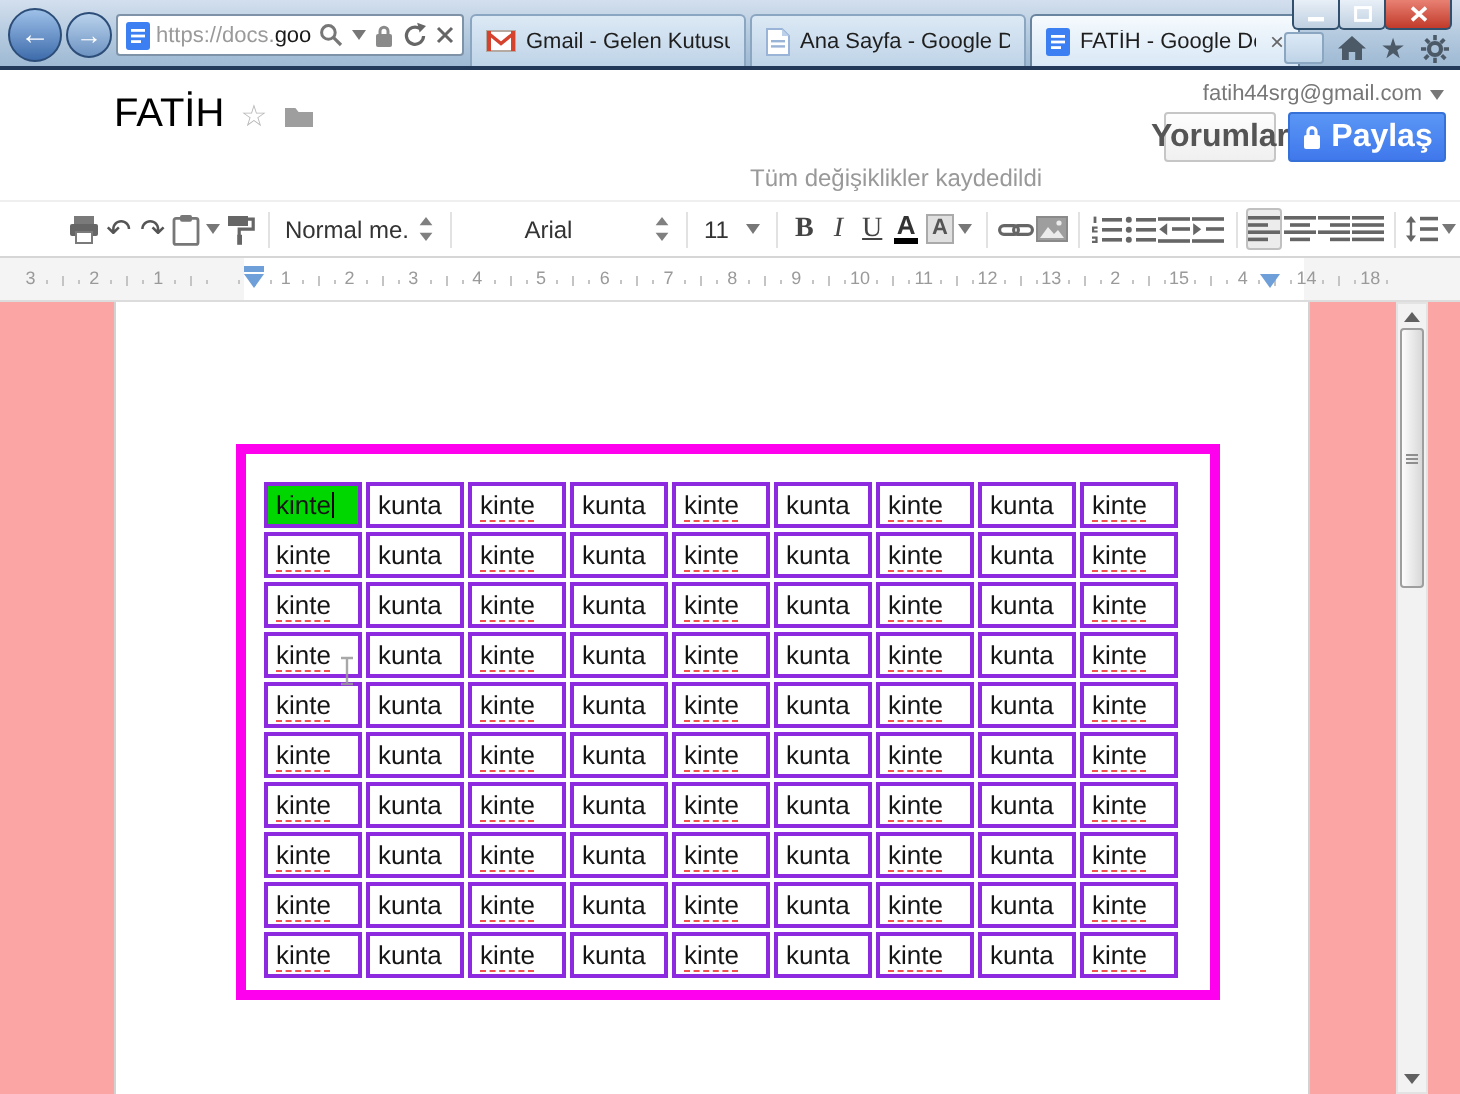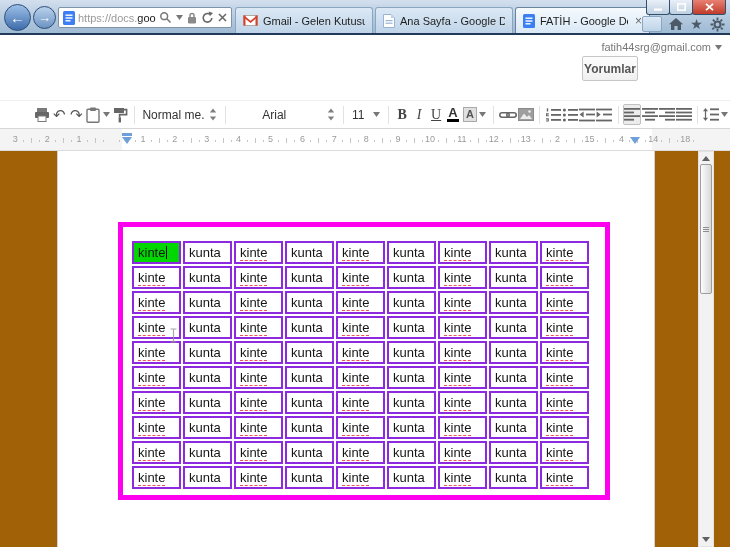--- a/index.html
+++ b/index.html
@@ -35,21 +35,21 @@
   .newtab { width:20px; height:16px; background:linear-gradient(#dce9f5,#bfd4e8); border:1px solid #8ba6c1; border-radius:2px; }
   .qi { width:17px; height:16px; display:flex; align-items:center; justify-content:center; color:#4c5a68; font-size:14px; }
 
   
   .docheader { position:absolute; left:0; top:35px; width:730px; height:65px; background:#fff; }
   .doc-title-row { position:absolute; left:57px; top:11px; display:flex; align-items:center; gap:8px; }
   .doc-title { font-size:20px; color:#000; }
   .doc-star { color:#b8b8b8; font-size:15px; }
   .account { position:absolute; right:8px; top:6px; font-size:11px; color:#777; display:flex; align-items:center; gap:4px; }
   .btn { position:absolute; height:25px; display:flex; align-items:center; justify-content:center;
-    font-size:12px; font-weight:bold; border-radius:2px; }
+    font-size:16px; font-weight:bold; border-radius:2px; }
   .btn.yorumlar { left:582px; top:21px; width:56px; color:#555;
     background:linear-gradient(#fdfdfd,#f0f0f0); border:1px solid #c6c6c6; }
   .btn.paylas { left:644px; top:21px; width:79px; color:#fff; gap:5px;
     background:linear-gradient(#5a96f5,#4078ec); border:1px solid #3571d6; }
   .menus { position:absolute; left:37px; top:45px; display:flex; gap:17px; font-size:13px; color:#333; }
   .menus span { cursor:default; }
   .saved { position:absolute; left:375px; top:47px; font-size:12px; color:#999; }
 
   
   .toolbar { position:absolute; left:0; top:100px; width:730px; height:29px; background:#fff;
@@ -73,21 +73,21 @@
     border-bottom:1px solid #dcdcdc; overflow:hidden; }
   .ruler .white { position:absolute; top:0; bottom:0; background:#fff; }
   .ruler .num { position:absolute; top:5px; font-size:9px; color:#9a9a9a; transform:translateX(-50%); }
   .ruler .tickq { position:absolute; top:11px; width:1px; height:2px; background:#c4c4c4; }
   .ruler .tickh { position:absolute; top:9px; width:1px; height:5px; background:#c4c4c4; }
   .marker { position:absolute; width:0; height:0; border-left:5px solid transparent; border-right:5px solid transparent;
     border-top:7px solid #6f9fd9; top:8px; transform:translateX(-50%); }
   .marker .fbar { position:absolute; left:-5px; top:-11px; width:10px; height:3px; background:#6f9fd9; }
 
   
-  .docarea { position:absolute; left:0; top:151px; width:730px; height:396px; background:#a16207; }
+  .docarea { position:absolute; left:0; top:151px; width:730px; height:396px; background:#fca5a5; }
   .page { position:absolute; left:57px; top:0; width:598px; height:396px; background:#fff;
     border-left:1px solid #d2d2d2; border-right:1px solid #d2d2d2; }
   .dtable { position:absolute; left:60px; top:71px; width:492px; height:278px; border:5px solid #ff00ee; background:#fff; }
   .grid { margin:14px 0 0 9px; display:grid; grid-template-columns:repeat(9,49px); grid-auto-rows:23px; gap:2px; }
   .cell { border:2px solid #8d2ae0; background:#fff; display:flex; align-items:center; padding-left:4px;
     font-size:13px; color:#151515; overflow:hidden; }
   .cell.sel { background:#00d600; }
   .word.miss { border-bottom:1px dashed #f0524f; }
   .tcursor { display:inline-block; width:1px; height:13px; background:#000; margin-left:1px; }
   .ibeam { position:absolute; left:111px; top:177px; opacity:.85; }
@@ -230,29 +230,48 @@
             <svg width="15" height="15" viewBox="0 0 15 15" style="display:block">
               <path d="M6.6 0.5h1.8v2.6h-1.8zM6.6 11.9h1.8v2.6h-1.8zM0.5 6.6h2.6v1.8h-2.6zM11.9 6.6h2.6v1.8h-2.6zM2.2 3.3l1.3-1.3 1.8 1.8-1.3 1.3zM10.2 11.3l1.3-1.3 1.8 1.8-1.3 1.3zM11.5 2l1.3 1.3-1.8 1.8-1.3-1.3zM3.5 10l1.3 1.3-1.8 1.8-1.3-1.3z" fill="#4c5a68"></path>
               <circle cx="7.5" cy="7.5" r="3" fill="none" stroke="#4c5a68" stroke-width="2.1"></circle>
             </svg>
           </span>
         </span>
     </div>
   </div>
 
   <div class="docheader">
+    <div class="doc-title-row">
+      <span class="doc-title">FATİH</span>
+      <span class="doc-star">☆</span>
+      <span id="folder-ic">
+          <svg width="15" height="12" viewBox="0 0 15 12" style="display:block">
+            <path d="M0.5 2 h5.2 l1.6 2 h7.2 v7.5 h-14 z" fill="#9e9e9e"></path>
+          </svg>
+        </span>
+    </div>
     <div class="account">
       <span>fatih44srg@gmail.com</span>
       <span id="acct-caret">
           <svg width="7" height="5" viewBox="0 0 7 5" style="display:block">
             <path d="M0 0 L7 0 L3.5 5 Z" fill="#777"></path>
           </svg>
         </span>
     </div>
     <div class="btn yorumlar">Yorumlar</div>
+    <div class="btn paylas">
+      <span id="share-lock">
+          <svg width="10" height="13" viewBox="0 0 10 13" style="display:block">
+            <rect x="1" y="5.5" width="8" height="7" rx="1" fill="#fff"></rect>
+            <path d="M3 5.7 V3.8 a2 2 0 0 1 4 0 V5.7" fill="none" stroke="#fff" stroke-width="1.6"></path>
+          </svg>
+        </span>
+      <span>Paylaş</span>
+    </div>
+    <div class="saved">Tüm değişiklikler kaydedildi</div>
   </div>
 
   <div class="toolbar" id="toolbar">
       <span class="ti">
         <svg width="16" height="15" viewBox="0 0 16 15" style="display:block">
           <rect x="3" y="1" width="10" height="4" fill="#7a7a7a"></rect>
           <rect x="1" y="5" width="14" height="6" rx="1" fill="#666"></rect>
           <rect x="4" y="9" width="8" height="5.5" fill="#fff" stroke="#7a7a7a"></rect>
         </svg>
       </span>

